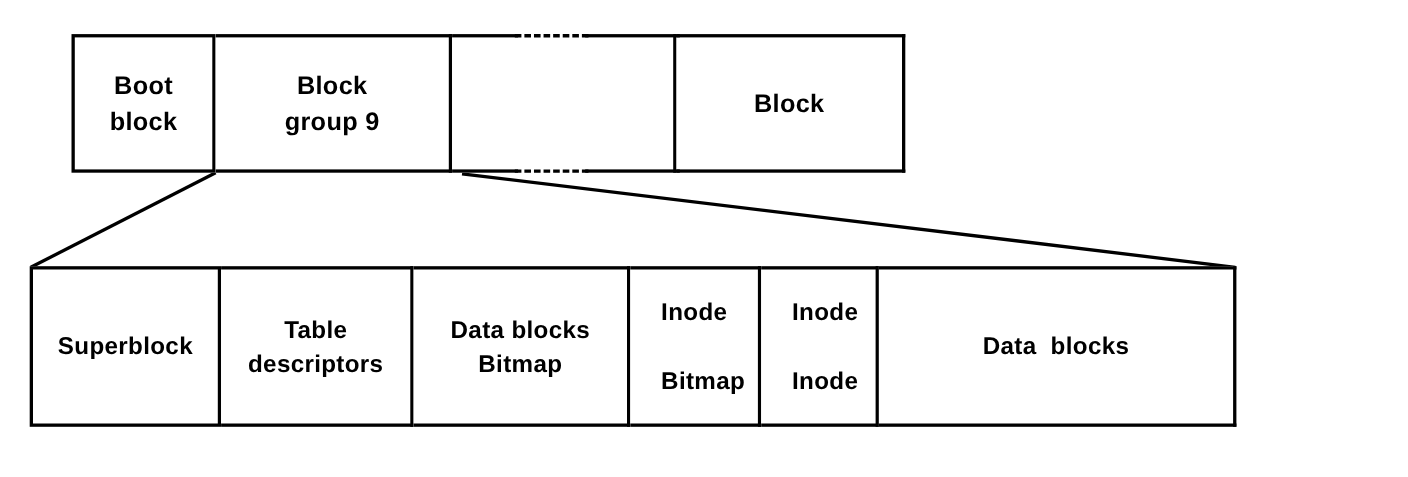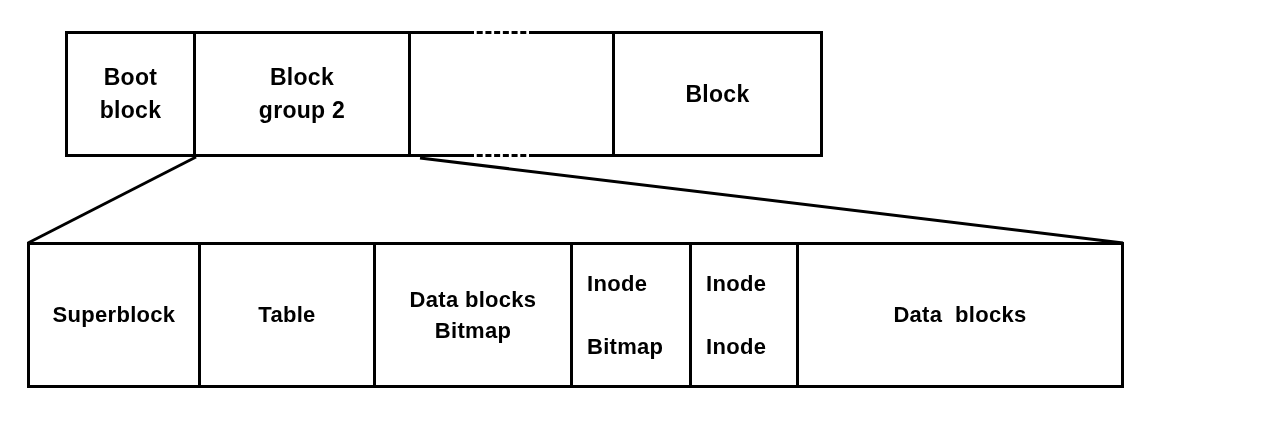--- a/index.html
+++ b/index.html
@@ -47,21 +47,21 @@
   }
 
   .box .line {
     display: block;
     white-space: pre;
   }
 
   
   .box.stack-left {
     align-items: flex-start;
-    padding-left: 14px;
+    padding-left: 28px;
     gap: 32px;
   }
 
   
   .box.open-cell {
     border-top: none;
     border-bottom: none;
   }
 
   
@@ -95,21 +95,21 @@
 
   <div class="row-top">
 
     <div class="box" style="left:65px; top:31px; width:131px; height:126px;">
       <span class="line">Boot</span>
       <span class="line">block</span>
     </div>
 
     <div class="box no-left" style="left:196px; top:31px; width:215px; height:126px;">
       <span class="line">Block</span>
-      <span class="line">group 2</span>
+      <span class="line">group 9</span>
     </div>
 
     <div class="box no-left open-cell" style="left:411px; top:31px; width:204px; height:126px;"></div>
 
     <div class="dash-run" style="left:411px; top:31px; width:60px; border-top-style:solid;"></div>
 
     <div class="dash-run" style="left:468px; top:31px; width:67px;"></div>
 
     <div class="dash-run" style="left:532px; top:31px; width:86px; border-top-style:solid;"></div>
 
@@ -125,20 +125,21 @@
   </div>
 
   <div class="row-bottom">
 
     <div class="box" style="left:27px; top:242px; width:174px; height:146px;">
       <span class="line">Superblock</span>
     </div>
 
     <div class="box no-left" style="left:201px; top:242px; width:175px; height:146px;">
       <span class="line">Table</span>
+      <span class="line">descriptors</span>
     </div>
 
     <div class="box no-left" style="left:376px; top:242px; width:197px; height:146px;">
       <span class="line">Data blocks</span>
       <span class="line">Bitmap</span>
     </div>
 
     <div class="box no-left stack-left" style="left:573px; top:242px; width:119px; height:146px;">
       <span class="line">Inode</span>
       <span class="line">Bitmap</span>

